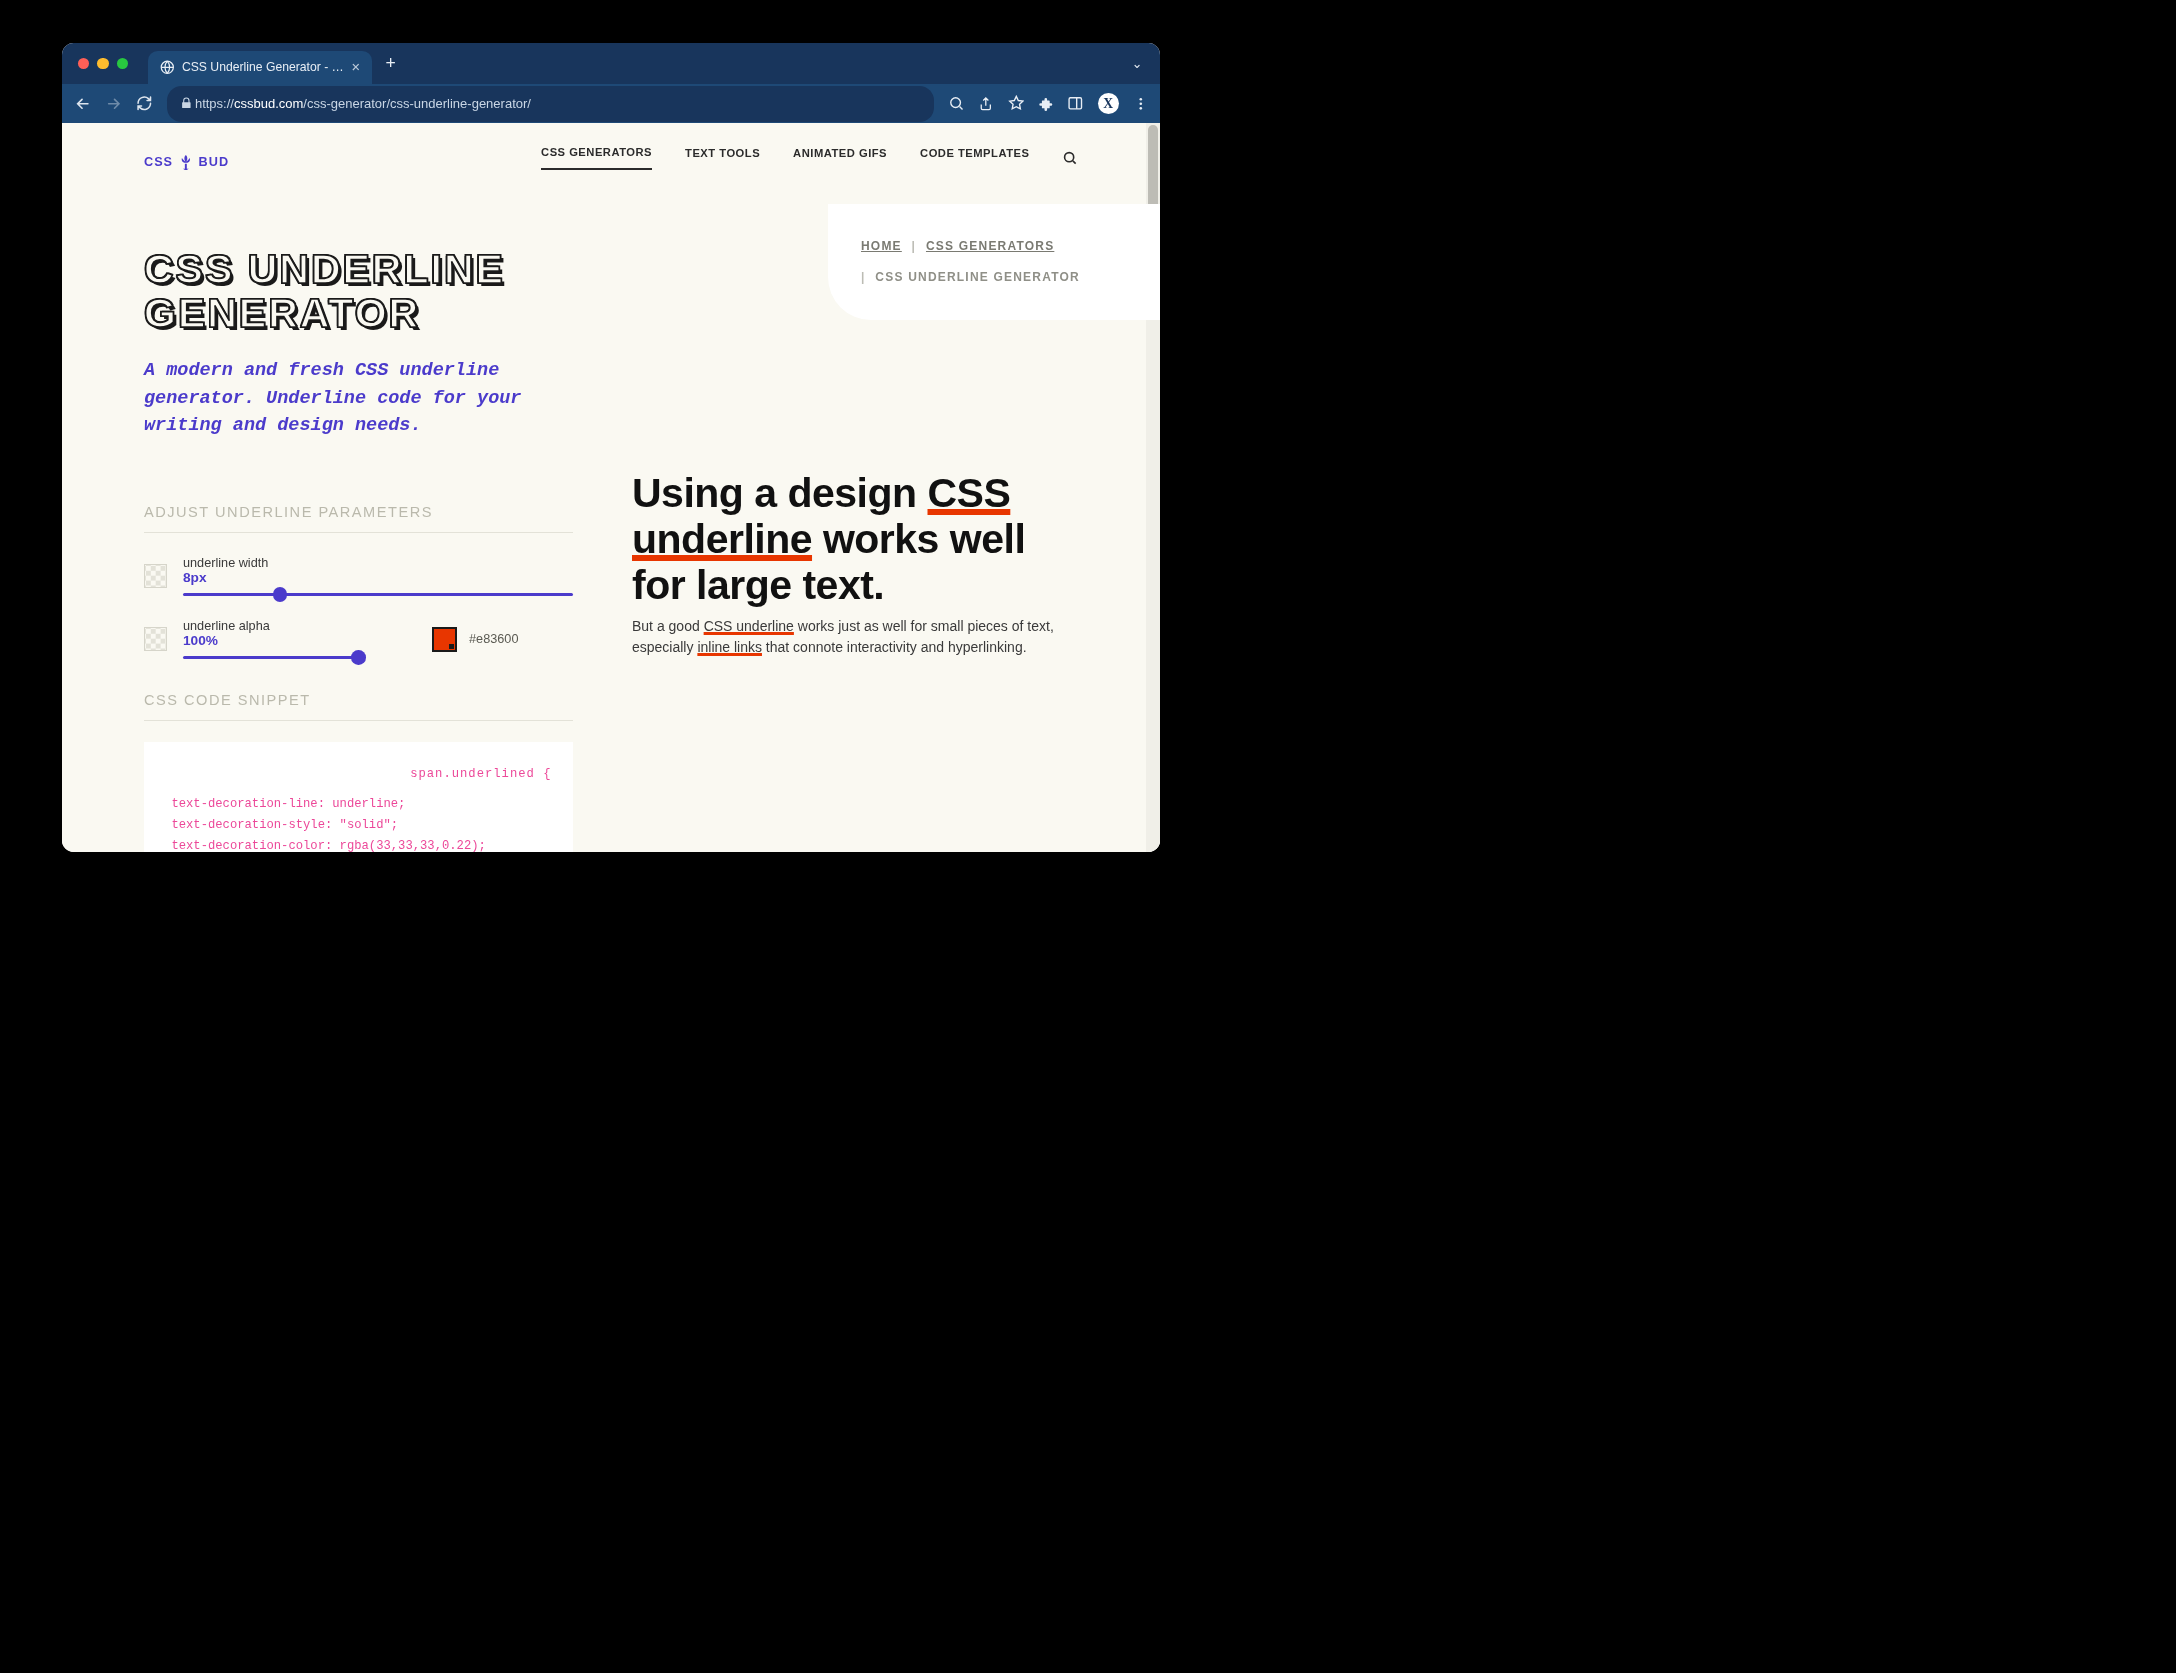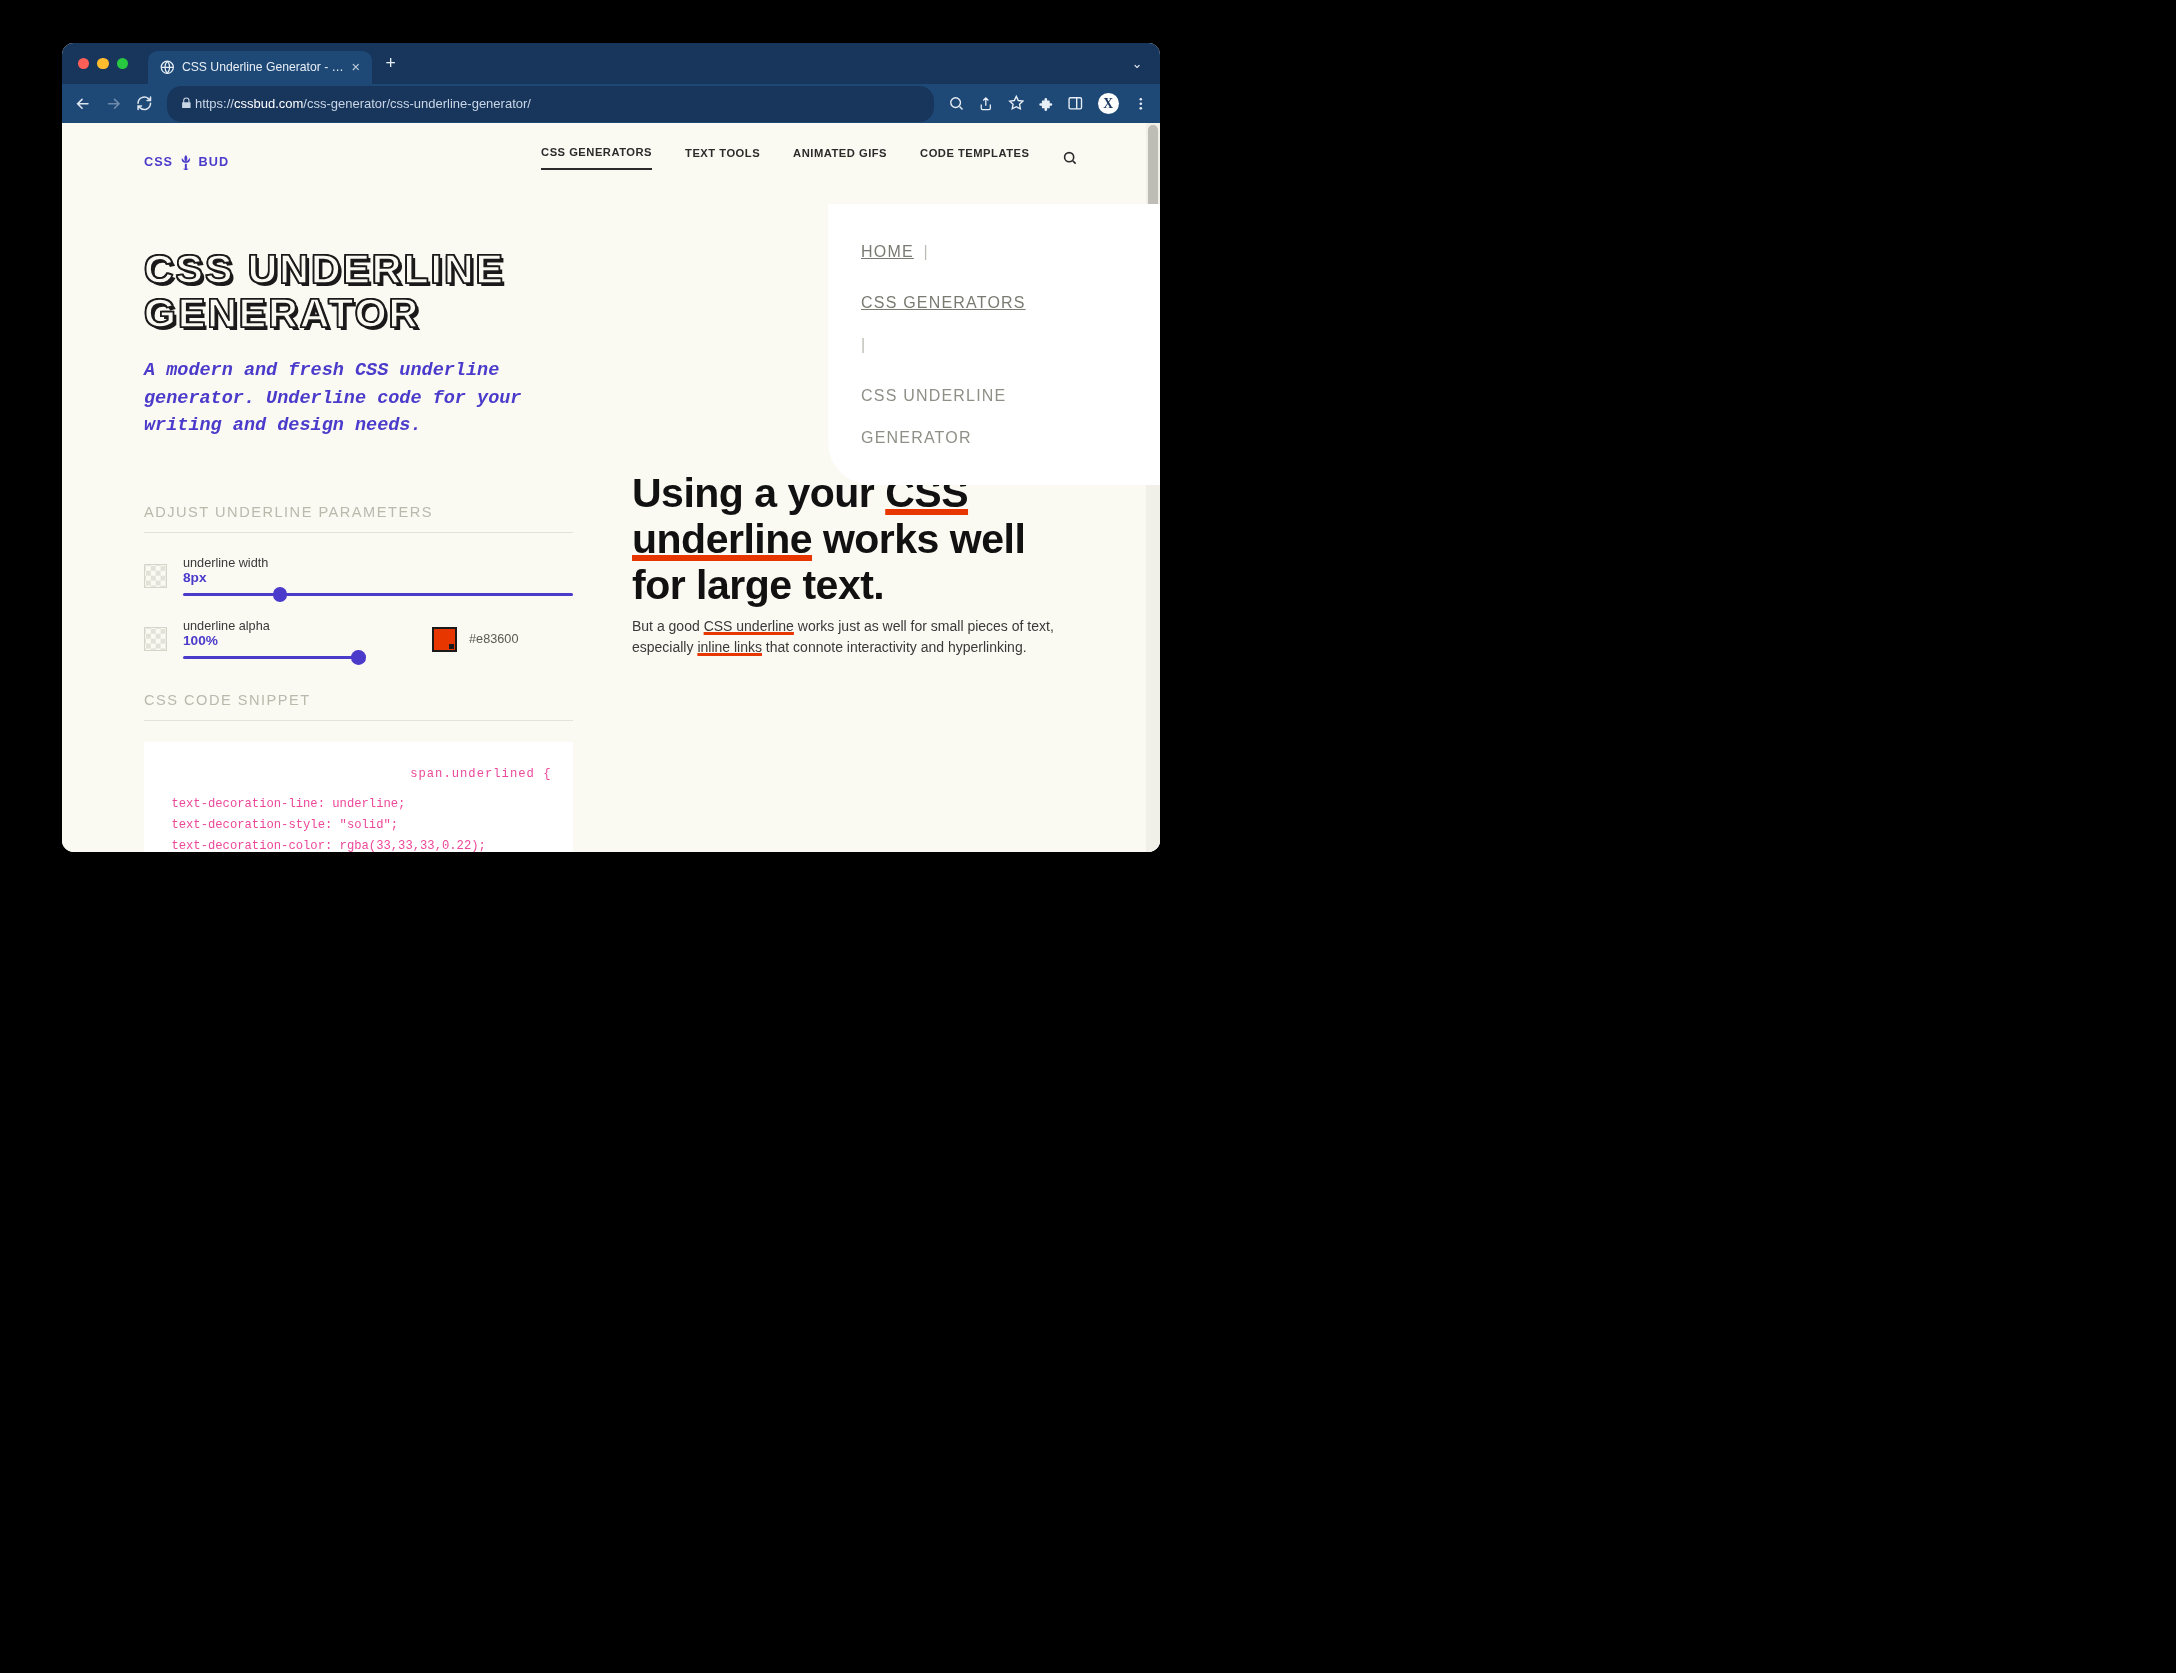--- a/index.html
+++ b/index.html
@@ -133,23 +133,23 @@
   color: #4b3bcb;
   margin-top: 21.5px;
 }
 
 .breadcrumb-box {
   position: absolute;
   right: -82px;
   top: -43px;
   background: #fff;
   padding: 27px 59px 27px 33px;
-  font-size: 16px;
+  font-size: 12px;
   letter-spacing: 1.2px;
-  font-weight: 400;
+  font-weight: 700;
   color: #7a7a72;
   border-bottom-left-radius: 43px;
   width: 332px;
 }
 .breadcrumb-box .row { display: flex; align-items: center; gap: 9.8px; flex-wrap: wrap; line-height: 2.6; }
 .breadcrumb-box a { color: #7a7a72; text-decoration: underline; cursor: pointer; }
 .bc-sep { color: #bcbcb4; }
 .bc-current { color: #8f8f87; text-decoration: none; }
 
 .section-label {
@@ -402,21 +402,21 @@
             <span class="bc-sep">|</span>
             <a>CSS GENERATORS</a>
           </div>
           <div class="row">
             <span class="bc-sep">|</span>
             <span class="bc-current">CSS UNDERLINE GENERATOR</span>
           </div>
         </div>
 
         <h2 class="demo-h2">
-          <span>Using a your </span><span class="u-orange">CSS underline</span><span> works well for large text.</span>
+          <span>Using a design </span><span class="u-orange">CSS underline</span><span> works well for large text.</span>
         </h2>
         <p class="demo-p">
           <span>But a good </span><span class="u-sm">CSS underline</span><span> works just as well for small pieces of text, especially </span><span class="u-sm">inline links</span><span> that connote interactivity and hyperlinking.</span>
         </p>
       </div>
     </div>
   </div>
 </div>
 
 

